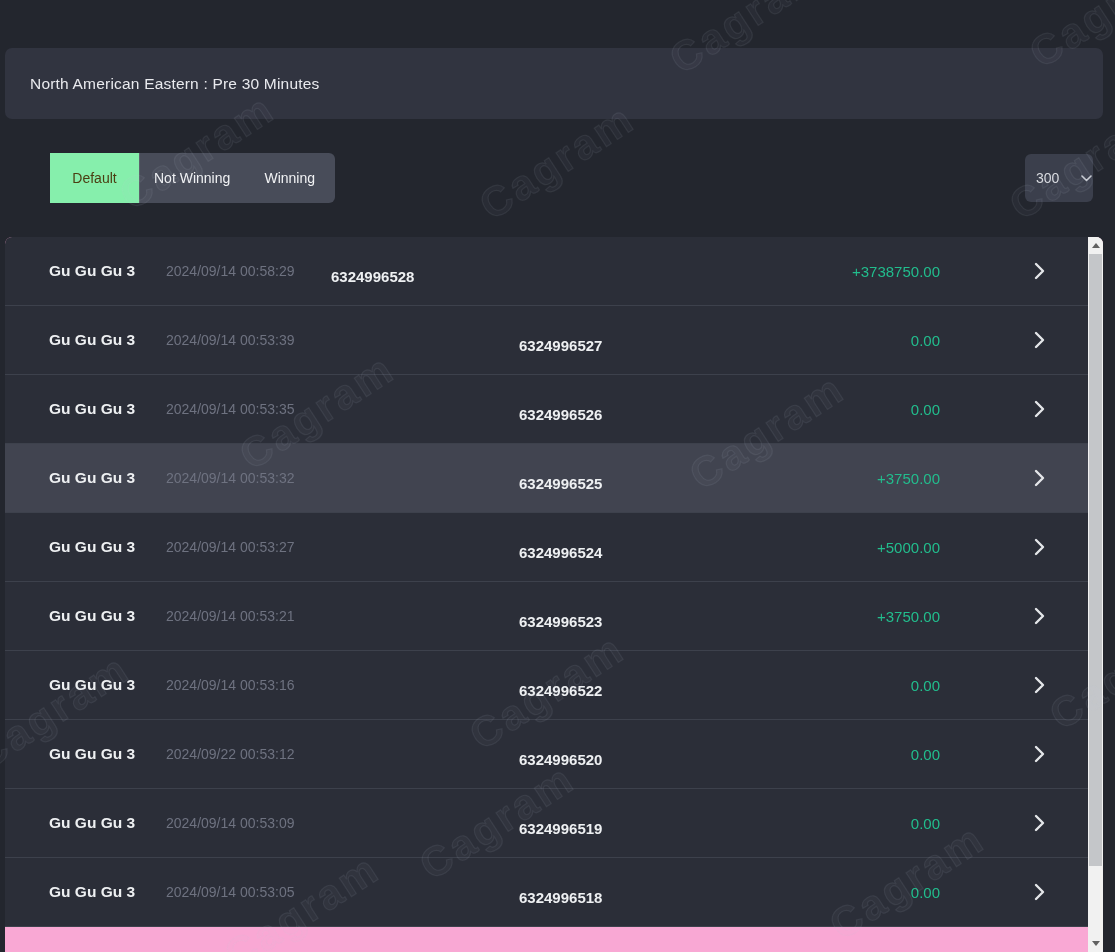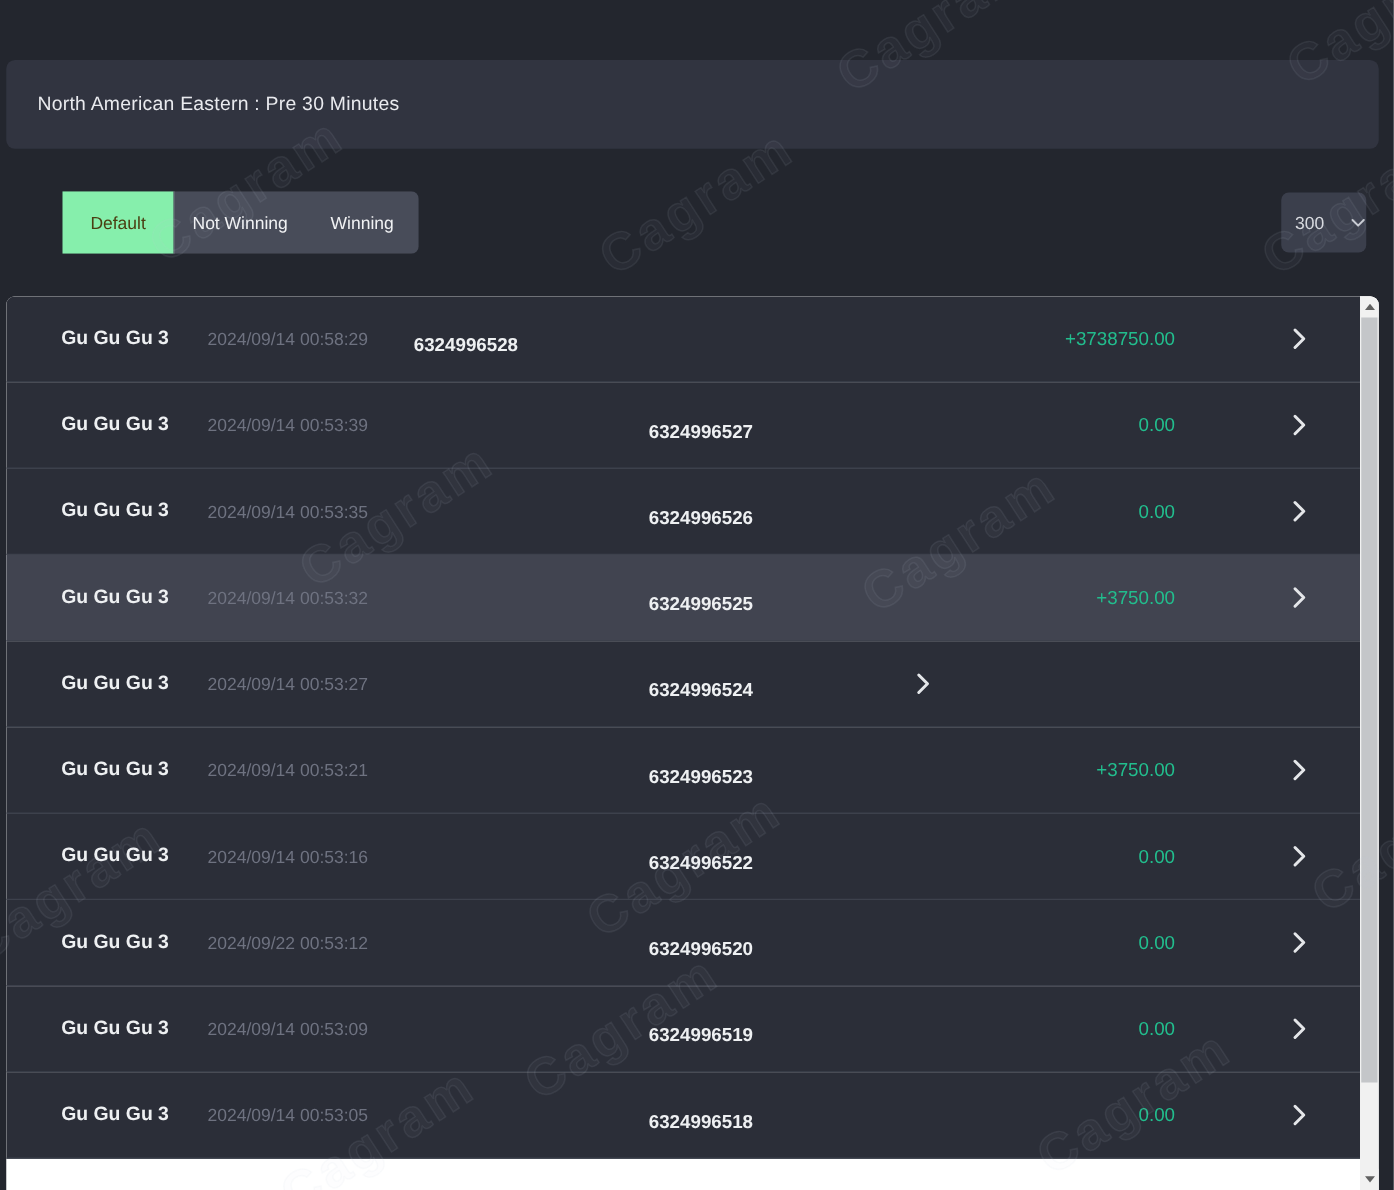--- a/index.html
+++ b/index.html
@@ -53,21 +53,21 @@
     background:#3b3f4c; border-radius:6px;
     display:flex; align-items:center; justify-content:space-between;
     padding:0 11px;
     color:#d9dbe0; font-size:14px; cursor:pointer;gap:22px;
   }
 
   
   .table-container {
     position:absolute; left:5px; top:237px;
     width:1098px; height:715px;
-    background:#ffffff;
+    background:#f9a8d4;
     border-radius:7px 7px 0 0;
     overflow:hidden;
   }
   .rows { position:absolute; left:0; top:0; width:1083px; }
   .row {
     height:69px; display:flex; align-items:center;
     border-bottom:1px solid #3d414c;
     background:#2b2e38; cursor:pointer;
   }
   .row.highlighted { background:#414450; }
@@ -194,20 +194,21 @@
     </span>
   </div>
 
   <div class="row">
     <span class="cell-name">Gu Gu Gu 3</span>
     <span class="cell-date">2024/09/14 00:53:27</span>
     <span class="cell-badge">
       
     </span>
     <span class="cell-id">6324996524</span>
+    <span class="cell-amount">+5000.00</span>
     <span class="cell-chevron">
       <svg width="11" height="18" viewBox="0 0 11 18">
             <polyline points="2,2 9,9 2,16" fill="none" stroke="#e4e6e9" stroke-width="2.4" stroke-linecap="round" stroke-linejoin="round"></polyline>
           </svg>
     </span>
   </div>
 
   <div class="row">
     <span class="cell-name">Gu Gu Gu 3</span>
     <span class="cell-date">2024/09/14 00:53:21</span>

